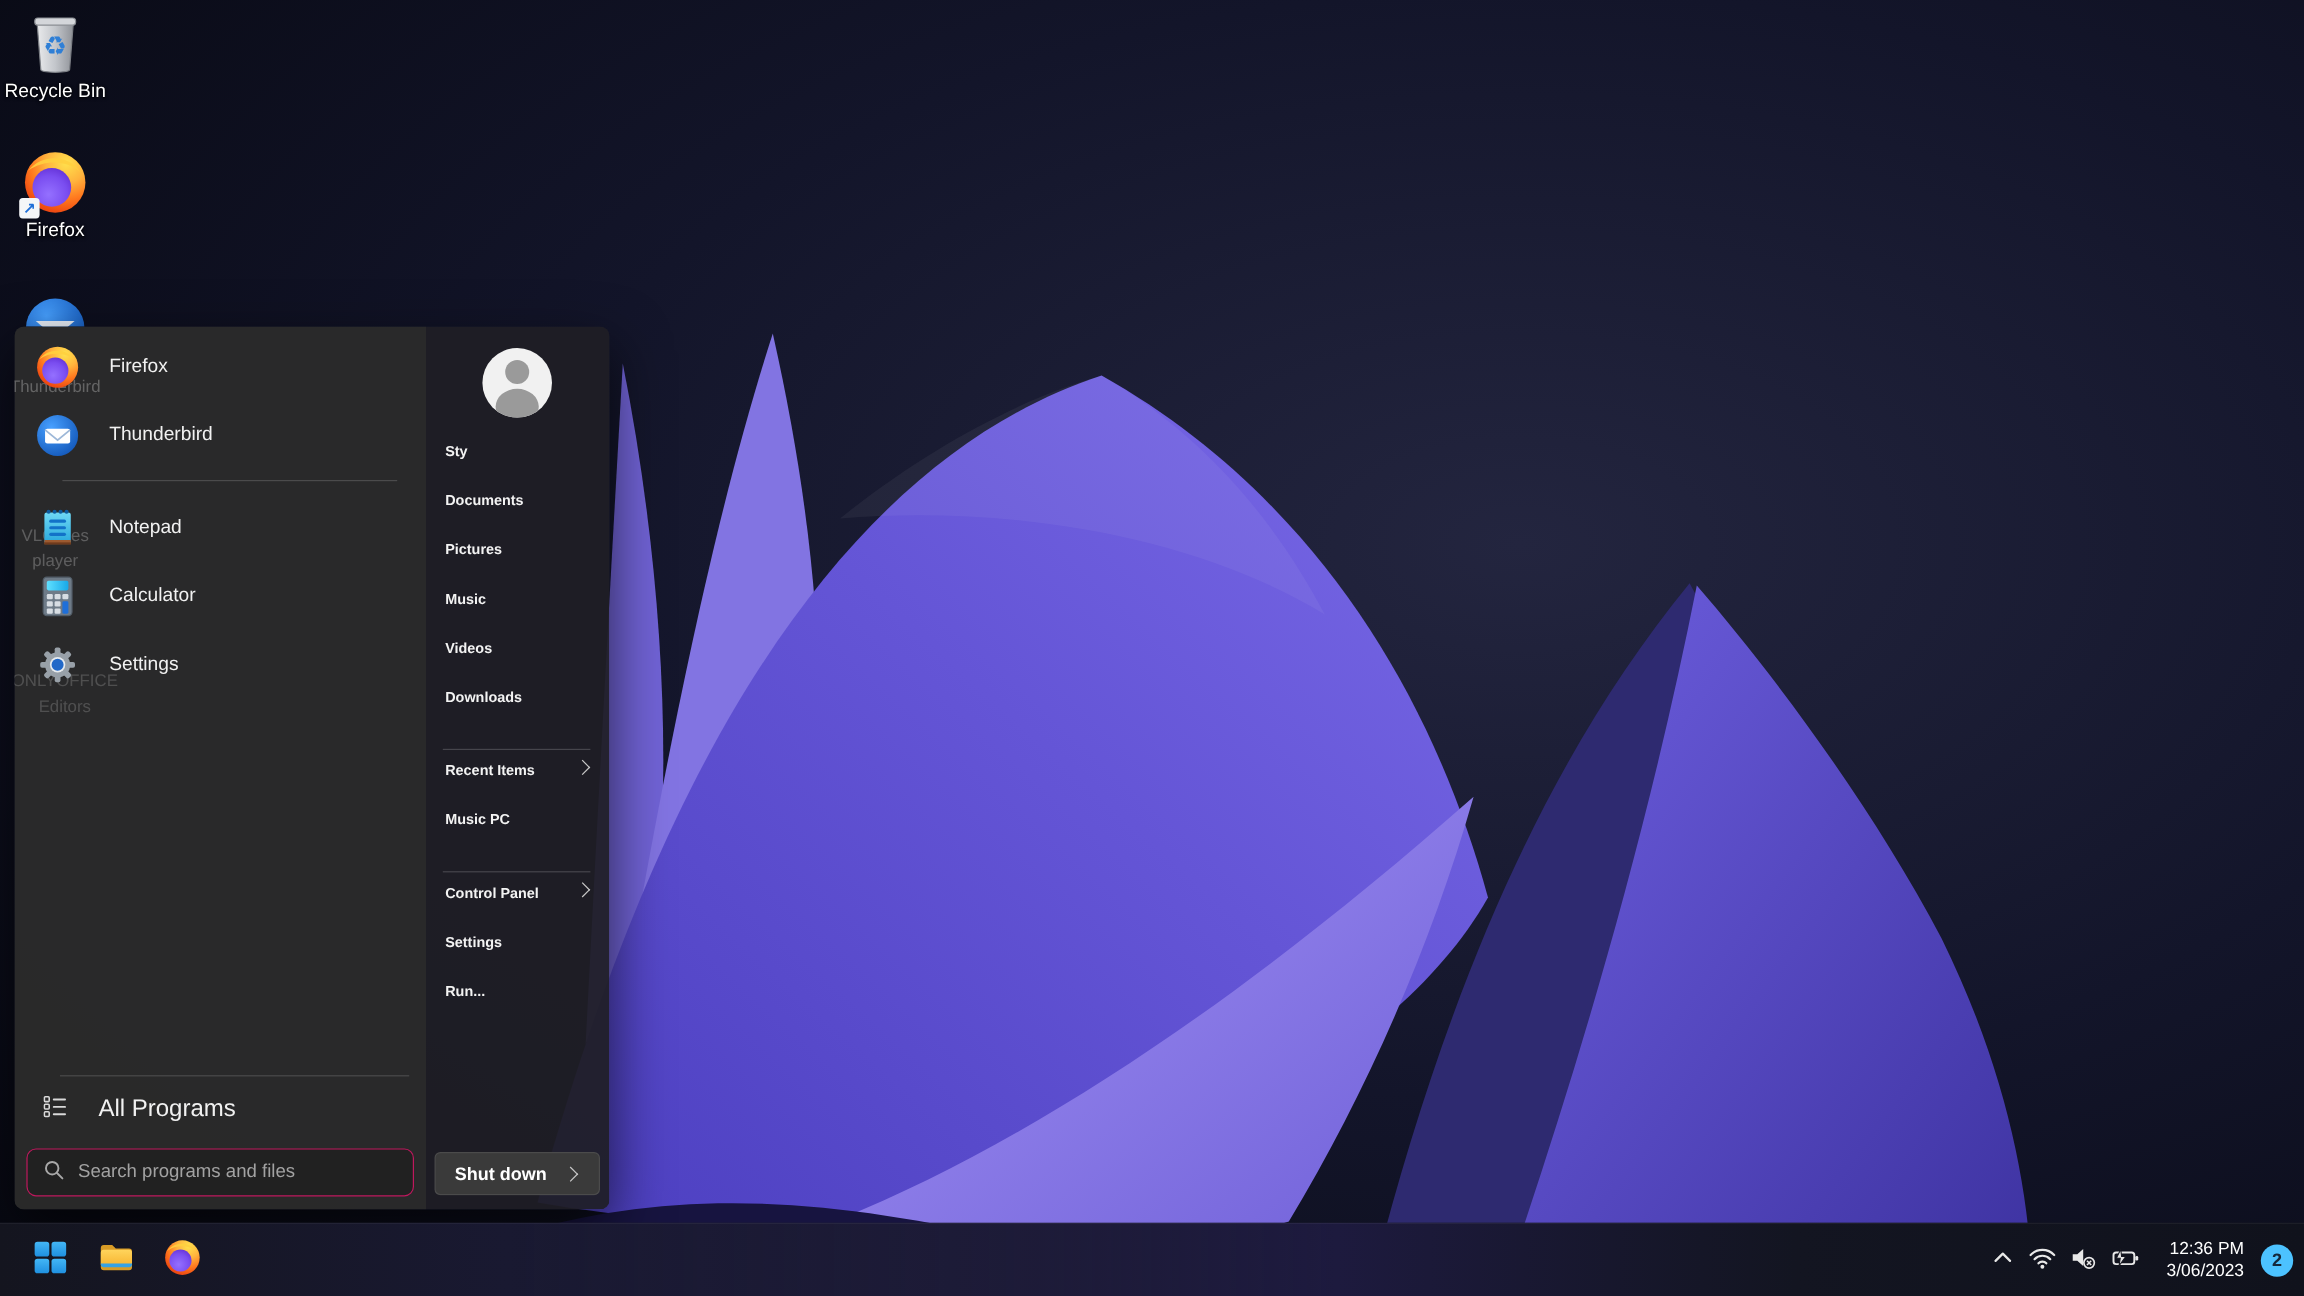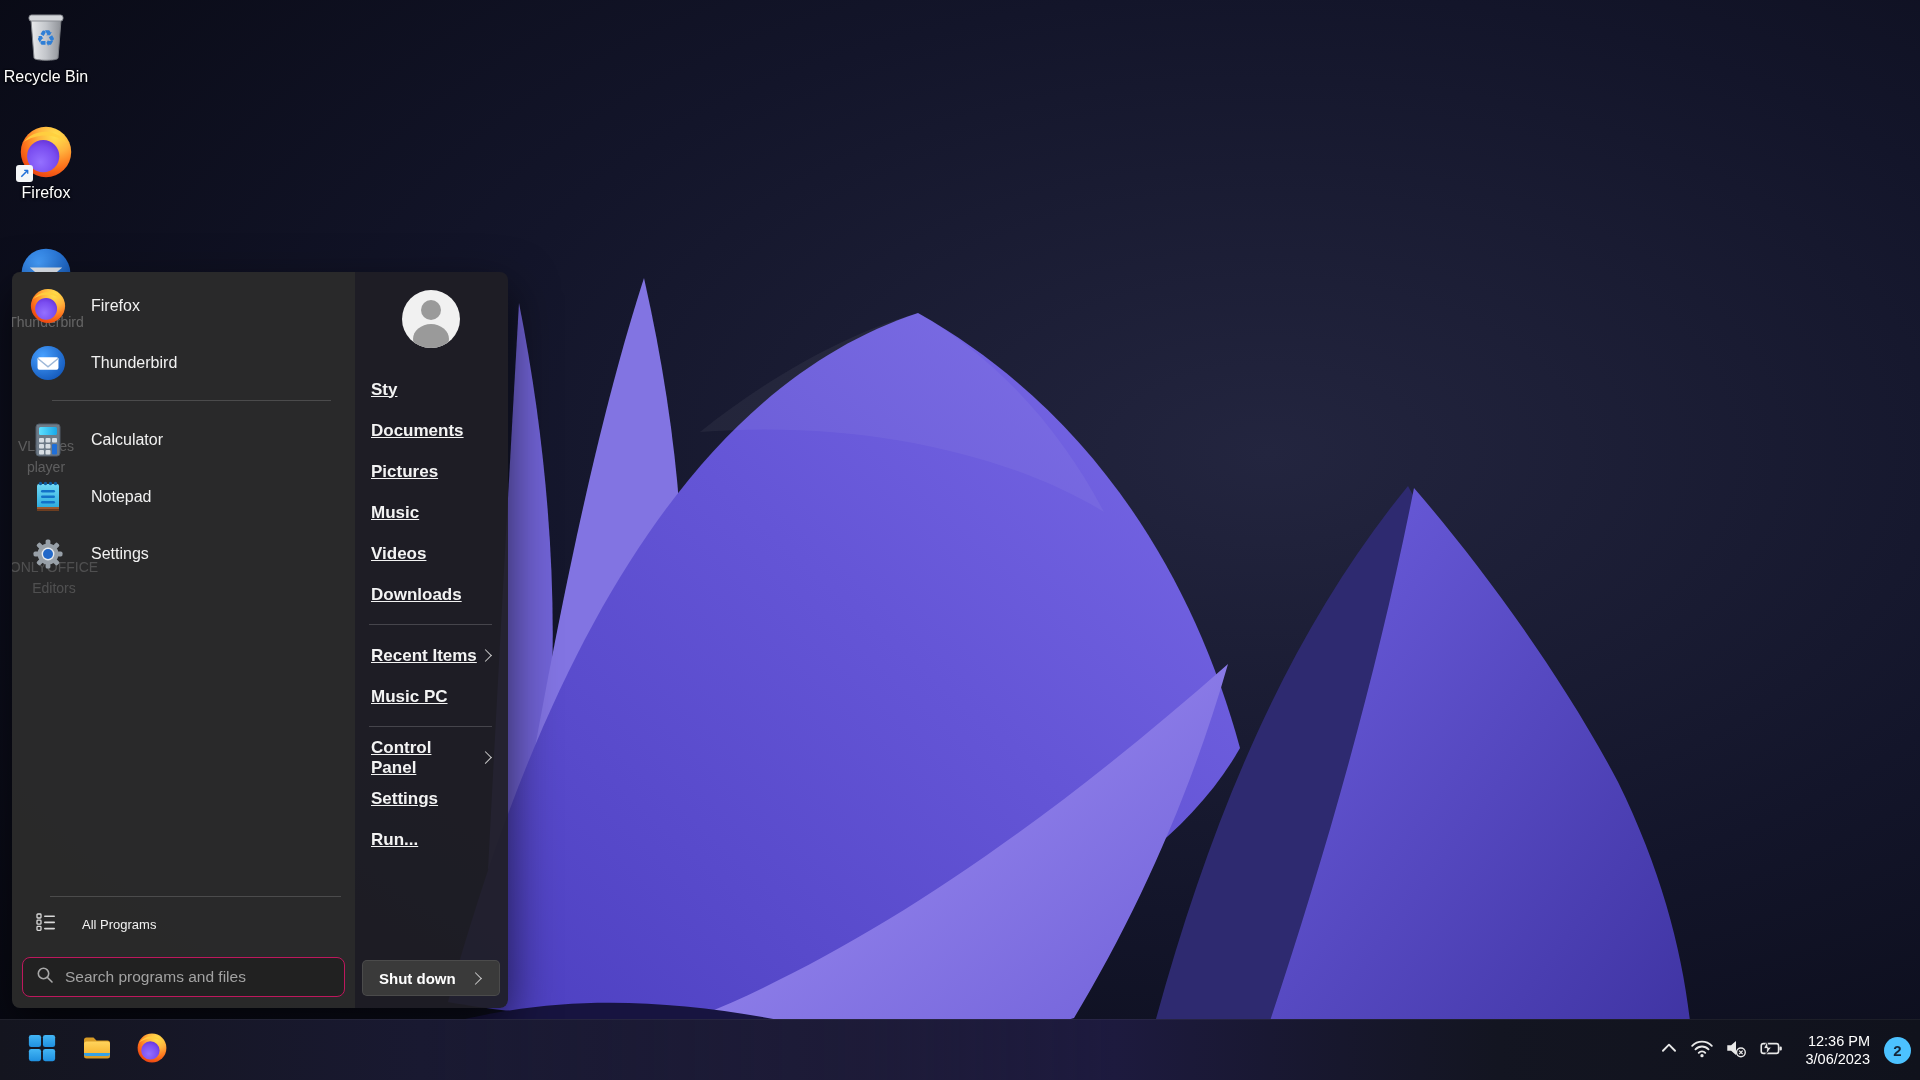--- a/index.html
+++ b/index.html
@@ -33,36 +33,36 @@
 
   .menu-rows { position:relative; z-index:2; padding-top:5px; }
   .m-item { height:57px; display:flex; align-items:center; padding-left:17px; cursor:pointer; }
   .m-ico { width:38px; height:38px; flex:0 0 38px; display:flex; align-items:center; justify-content:center; }
   .m-label { margin-left:24px; color:#f1f1f1; font-size:16px; }
   .sep-l { height:1px; background:rgba(255,255,255,.16); margin:9px 24px 10px 40px; }
 
   .menu-bottom { position:absolute; left:0; right:0; bottom:0; height:118px; z-index:2; }
   .sep-b { height:1px; background:rgba(255,255,255,.16); margin:6px 14px 0 38px; }
   .all-programs { height:40px; margin-top:7px; display:flex; align-items:center; padding-left:24px; cursor:pointer; }
-  .ap-label { margin-left:26px; color:#f1f1f1; font-size:13px; }
+  .ap-label { margin-left:26px; color:#f1f1f1; font-size:20px; }
   .search-box { position:absolute; left:10px; bottom:11px; width:323px; height:40px;
     border:1px solid #be185d; border-radius:8px; background:rgba(28,28,28,.6);
     display:flex; align-items:center; padding:0 10px 0 13px; }
   .search-box input { flex:1; margin-left:11px; background:transparent; border:none; outline:none;
     color:#e8e8e8; font-size:15.5px; font-family:inherit; }
   .search-box input::placeholder { color:#a2a2a2; }
 
   
   .avatar { position:absolute; left:47px; top:18px; width:58px; height:58px; border-radius:50%;
     background:#f1f1f1; overflow:hidden; cursor:pointer; z-index:2; }
   .avatar .head { position:absolute; left:19px; top:10px; width:20px; height:20px; border-radius:50%; background:#9a9a9a; }
   .avatar .body { position:absolute; left:11px; top:34px; width:36px; height:30px; border-radius:50%; background:#9a9a9a; }
   .r-list { position:absolute; left:0; right:0; top:97px; z-index:2; }
-  .r-item { height:41px; display:flex; align-items:center; padding:0 12px 0 16px;
-    color:#f3f3f3; font-size:17px; font-weight:bold; cursor:pointer;text-decoration:underline; }
+  .r-item { height:41px; display:flex; padding:0 12px 0 16px;
+    color:#f3f3f3; font-size:12px; font-weight:bold; cursor:pointer; }
   .sep-r { height:1px; background:rgba(255,255,255,.18); margin:9px 16px 10px 14px; }
   .chev { width:9px; height:9px; border-top:1.7px solid #c9c9c9; border-right:1.7px solid #c9c9c9;
     transform:rotate(45deg); margin-left:auto; margin-right:6px; }
   .shutdown { position:absolute; left:7px; top:688px; width:138px; height:36px; z-index:2;
     background:#3a3a3a; border:1px solid rgba(255,255,255,.09); border-radius:5px;
     display:flex; align-items:center; padding:0 13px 0 16px; cursor:pointer;
     color:#fff; font-size:15px; font-weight:bold; }
 
   
   #taskbar { position:absolute; left:0; right:0; bottom:0; height:61px; z-index:30;
@@ -215,45 +215,20 @@
             </span>
           <span class="m-label">Thunderbird</span>
         </div>
 
         <div class="sep-l"></div>
 
         <div class="m-item">
           <span class="m-ico">
             <svg width="38" height="38" viewBox="0 0 38 38">
               <defs>
-                  <linearGradient id="calS" x1="0" y1="0" x2="1" y2="0">
-                <stop offset="0" stop-color="#5fe0ff"></stop>
-                    <stop offset="1" stop-color="#18a8e8"></stop>
-              </linearGradient>
-                </defs>
-              <rect x="7" y="3" width="24" height="32" rx="3" fill="#6e7b88" stroke="#525d68" stroke-width="1"></rect>
-              <rect x="10" y="6" width="18" height="8" rx="1.5" fill="url(#calS)"></rect>
-              <g fill="#d7dde3">
-                <rect x="10" y="17" width="5" height="4.4" rx="1"></rect>
-                  <rect x="16.5" y="17" width="5" height="4.4" rx="1"></rect>
-                  <rect x="23" y="17" width="5" height="4.4" rx="1"></rect>
-                <rect x="10" y="23" width="5" height="4.4" rx="1"></rect>
-                  <rect x="16.5" y="23" width="5" height="4.4" rx="1"></rect>
-                <rect x="10" y="29" width="5" height="4.4" rx="1"></rect>
-                  <rect x="16.5" y="29" width="5" height="4.4" rx="1"></rect>
-              </g>
-              <rect x="23" y="23" width="5" height="10.4" rx="1.2" fill="#1f6fd8"></rect>
-            </svg>
-            </span>
-          <span class="m-label">Calculator</span>
-        </div>
-        <div class="m-item">
-          <span class="m-ico">
-            <svg width="38" height="38" viewBox="0 0 38 38">
-              <defs>
                   <linearGradient id="npG" x1="0" y1="0" x2="0" y2="1">
                 <stop offset="0" stop-color="#6fd8f4"></stop>
                     <stop offset="1" stop-color="#27a7dc"></stop>
               </linearGradient>
                 </defs>
               <rect x="8" y="6" width="22" height="26" rx="2" fill="url(#npG)"></rect>
               <g fill="#0d5a9e">
                 <circle cx="11.5" cy="5.5" r="1.7"></circle>
                   <circle cx="16.5" cy="5.5" r="1.7"></circle>
                 <circle cx="21.5" cy="5.5" r="1.7"></circle>
@@ -266,20 +241,45 @@
               </g>
               <rect x="8" y="29" width="22" height="3.6" fill="#9c5a30"></rect>
               <rect x="8" y="31" width="22" height="1.6" fill="#6e3a1c"></rect>
             </svg>
             </span>
           <span class="m-label">Notepad</span>
         </div>
         <div class="m-item">
           <span class="m-ico">
             <svg width="38" height="38" viewBox="0 0 38 38">
+              <defs>
+                  <linearGradient id="calS" x1="0" y1="0" x2="1" y2="0">
+                <stop offset="0" stop-color="#5fe0ff"></stop>
+                    <stop offset="1" stop-color="#18a8e8"></stop>
+              </linearGradient>
+                </defs>
+              <rect x="7" y="3" width="24" height="32" rx="3" fill="#6e7b88" stroke="#525d68" stroke-width="1"></rect>
+              <rect x="10" y="6" width="18" height="8" rx="1.5" fill="url(#calS)"></rect>
+              <g fill="#d7dde3">
+                <rect x="10" y="17" width="5" height="4.4" rx="1"></rect>
+                  <rect x="16.5" y="17" width="5" height="4.4" rx="1"></rect>
+                  <rect x="23" y="17" width="5" height="4.4" rx="1"></rect>
+                <rect x="10" y="23" width="5" height="4.4" rx="1"></rect>
+                  <rect x="16.5" y="23" width="5" height="4.4" rx="1"></rect>
+                <rect x="10" y="29" width="5" height="4.4" rx="1"></rect>
+                  <rect x="16.5" y="29" width="5" height="4.4" rx="1"></rect>
+              </g>
+              <rect x="23" y="23" width="5" height="10.4" rx="1.2" fill="#1f6fd8"></rect>
+            </svg>
+            </span>
+          <span class="m-label">Calculator</span>
+        </div>
+        <div class="m-item">
+          <span class="m-ico">
+            <svg width="38" height="38" viewBox="0 0 38 38">
               <g fill="#98a0a8">
                 <g transform="translate(19,19)">
                   <rect x="-2.4" y="-14.5" width="4.8" height="7" rx="1.6"></rect>
                   <rect x="-2.4" y="-14.5" width="4.8" height="7" rx="1.6" transform="rotate(45)"></rect>
                   <rect x="-2.4" y="-14.5" width="4.8" height="7" rx="1.6" transform="rotate(90)"></rect>
                   <rect x="-2.4" y="-14.5" width="4.8" height="7" rx="1.6" transform="rotate(135)"></rect>
                   <rect x="-2.4" y="-14.5" width="4.8" height="7" rx="1.6" transform="rotate(180)"></rect>
                   <rect x="-2.4" y="-14.5" width="4.8" height="7" rx="1.6" transform="rotate(225)"></rect>
                   <rect x="-2.4" y="-14.5" width="4.8" height="7" rx="1.6" transform="rotate(270)"></rect>
                   <rect x="-2.4" y="-14.5" width="4.8" height="7" rx="1.6" transform="rotate(315)"></rect>

